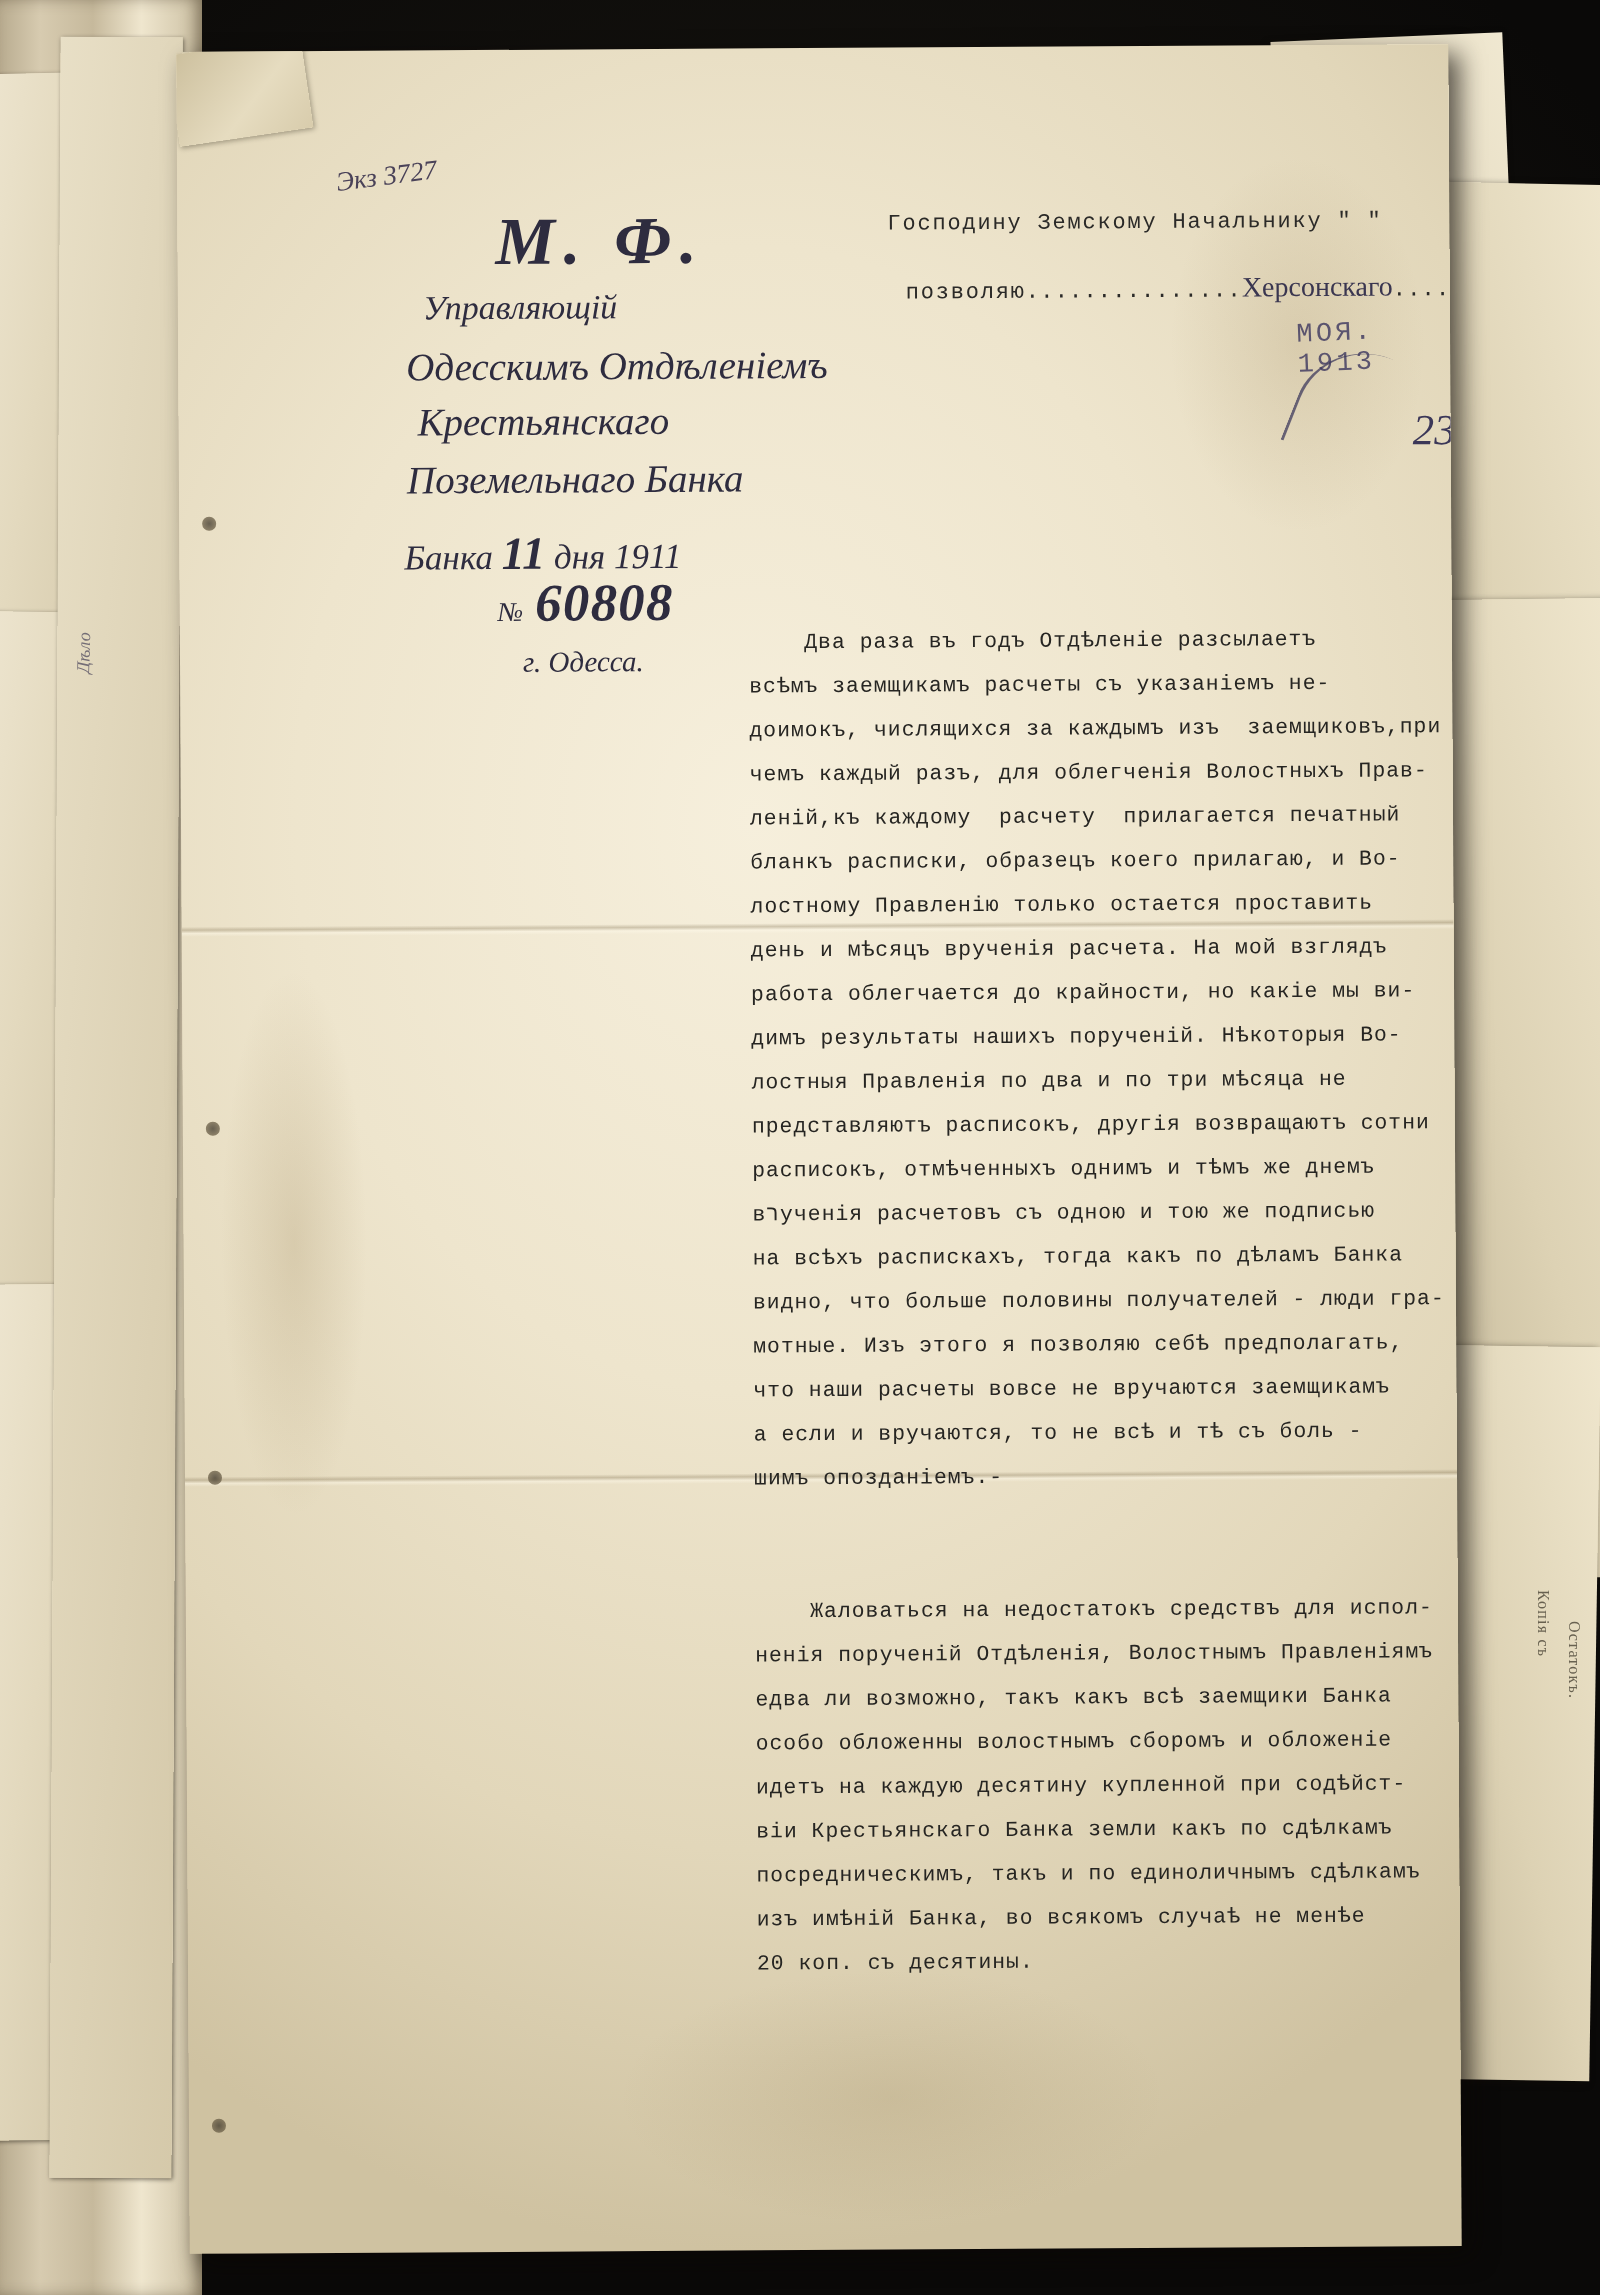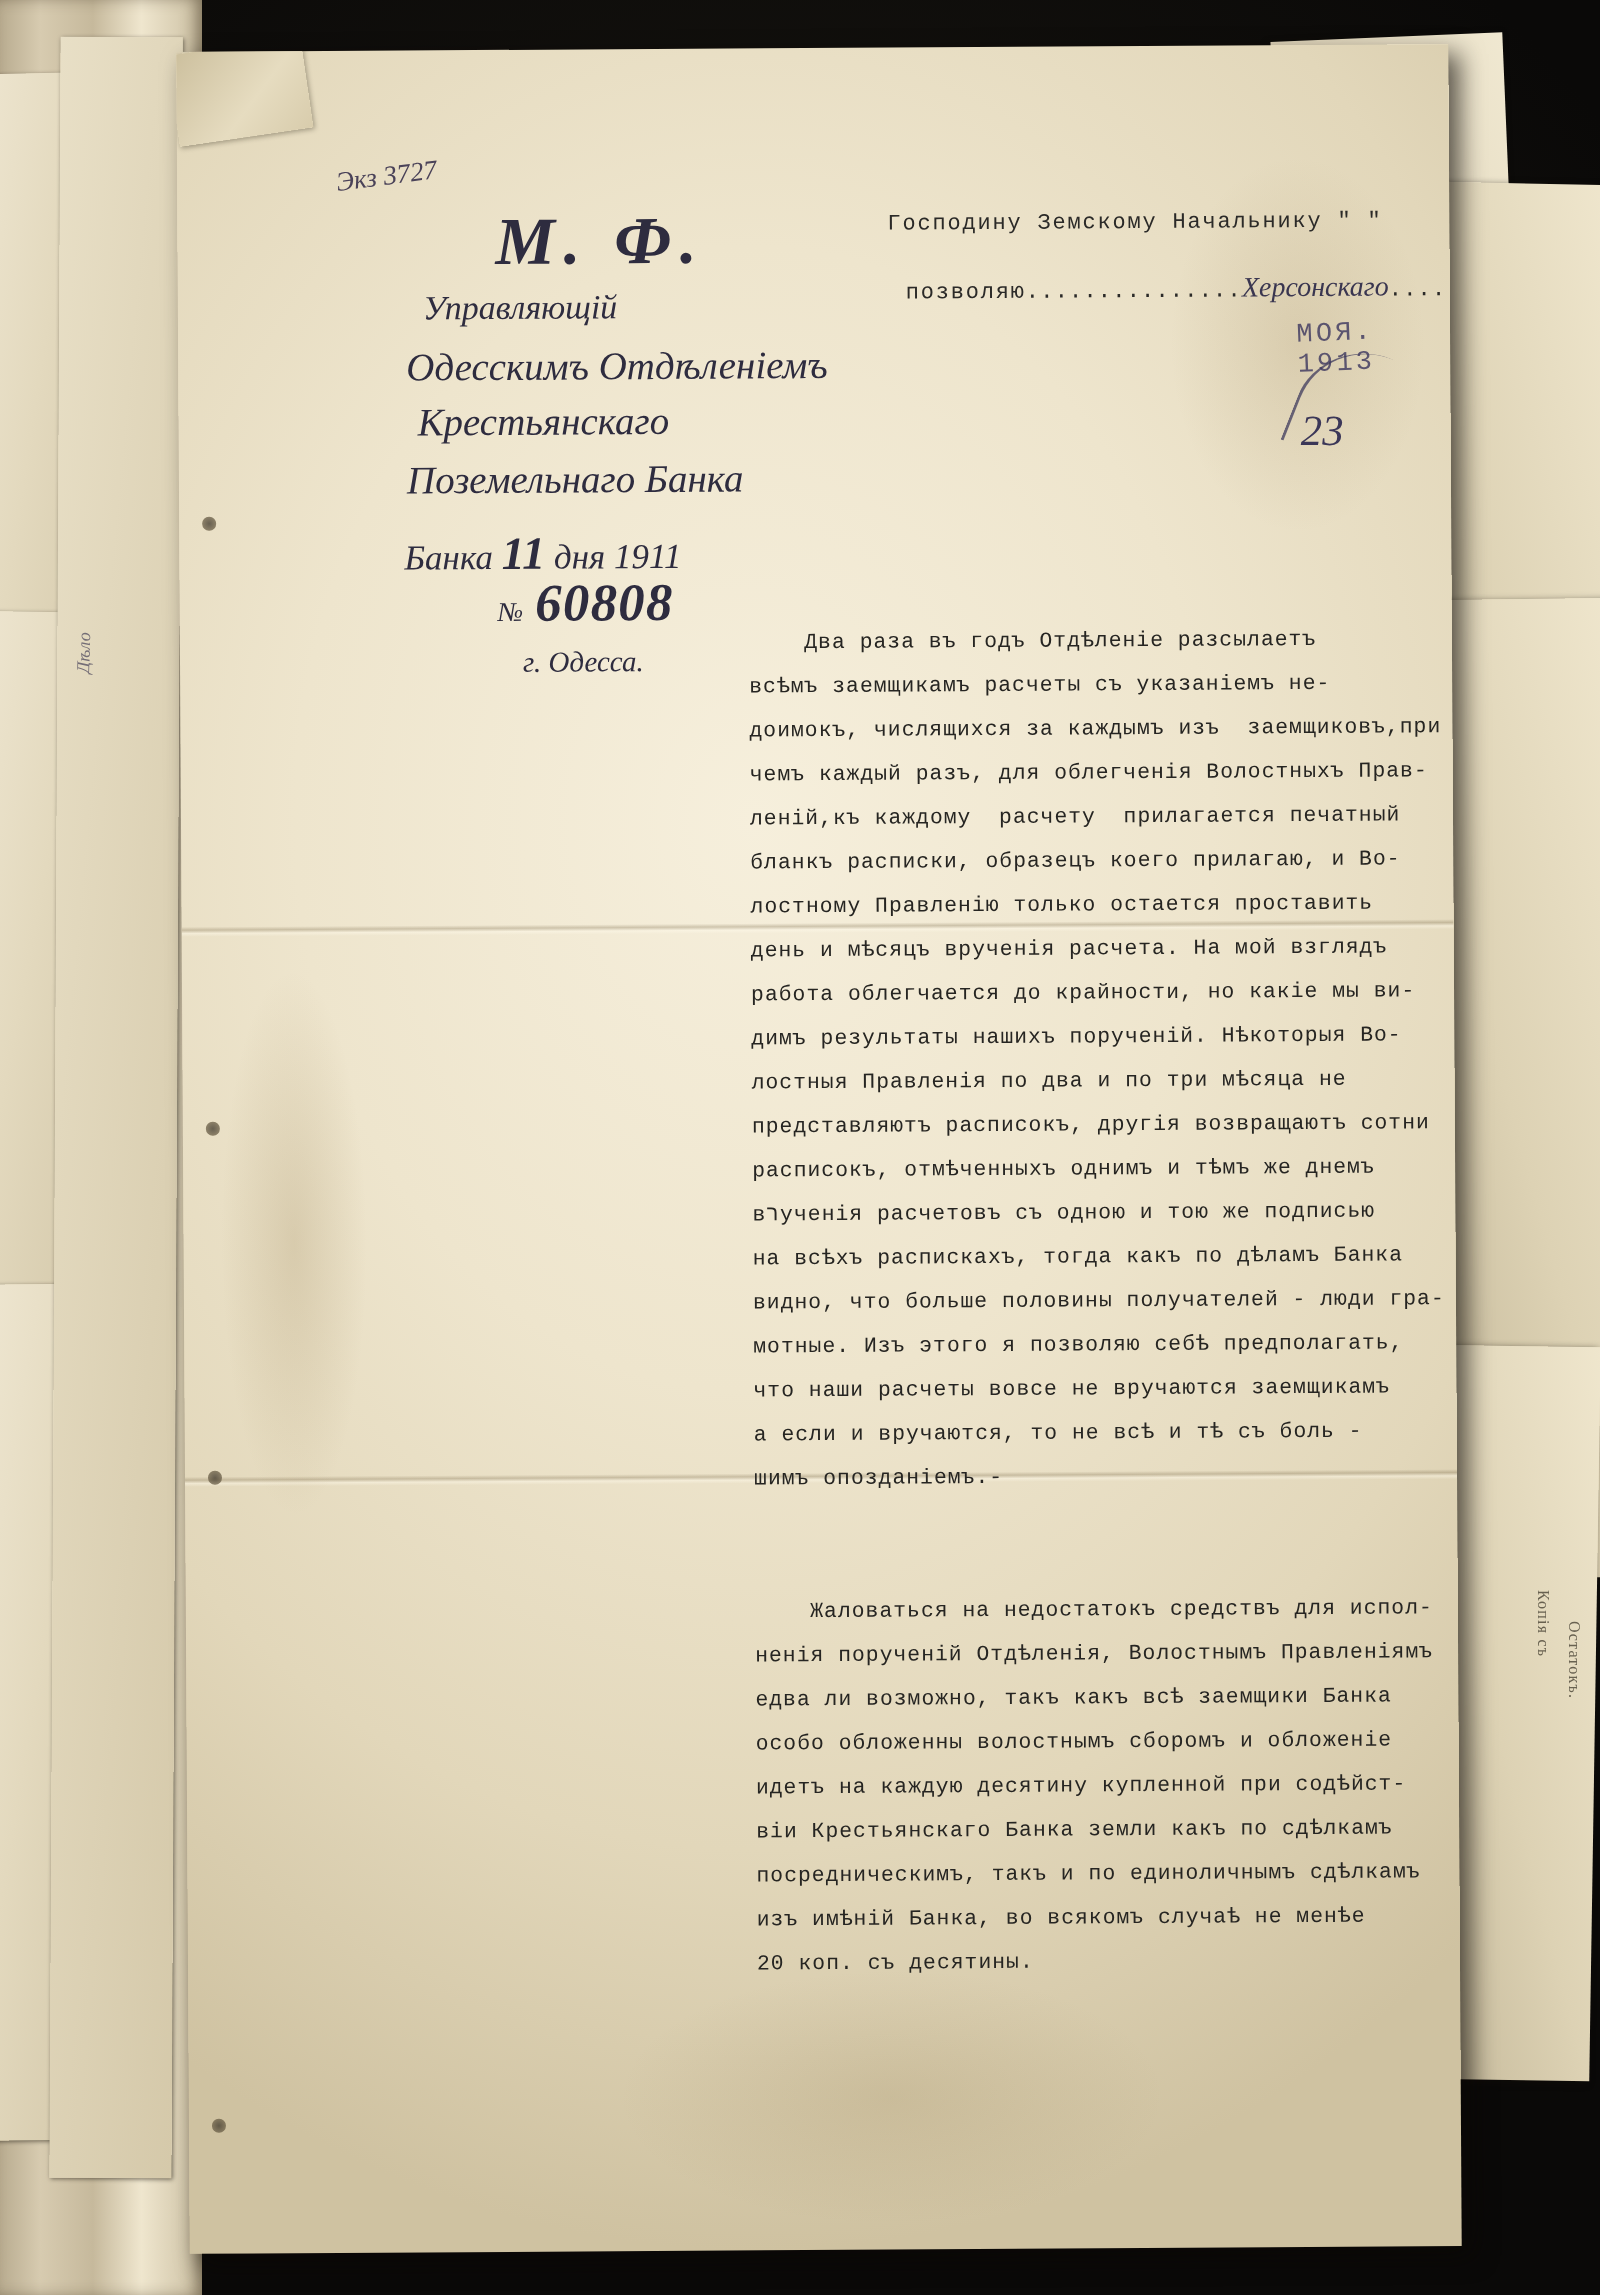--- a/index.html
+++ b/index.html
@@ -160,41 +160,40 @@
   
   .typed {
     font-family: "Liberation Mono", monospace;
     color: #2b2a28;
     letter-spacing: 1.8px;
   }
   .addr-1 { position: absolute; left: 710px; top: 164px; font-size: 22px; }
   .addr-2 { position: absolute; left: 728px; top: 226px; font-size: 22px; }
   .addr-fill {
     font-family: "Liberation Serif", serif;
-    font-style: italic;
     font-size: 28px;
     color: #3a3650;
     letter-spacing: 0;
   }
   .dots { letter-spacing: 1.2px; }
 
   
   .stamp {
     position: absolute;
     left: 1119px; top: 272px;
     font-family: "Liberation Mono", monospace;
     font-size: 27px;
     letter-spacing: 3.1px;
     color: #453f63;
     transform: rotate(-2deg);
     opacity: .85;
   }
   .stamp-num {
     position: absolute;
-    left: 1122px; top: 361px;
+    left: 1234px; top: 361px;
     font-family: "Liberation Serif", serif;
     font-style: italic;
     font-size: 43px;
     color: #3b3758;
   }
   .stamp-slash {
     position: absolute;
     left: 1119px; top: 306px;
     width: 122px; height: 116px;
     border-left: 3.7px solid rgba(62,58,92,.75);

